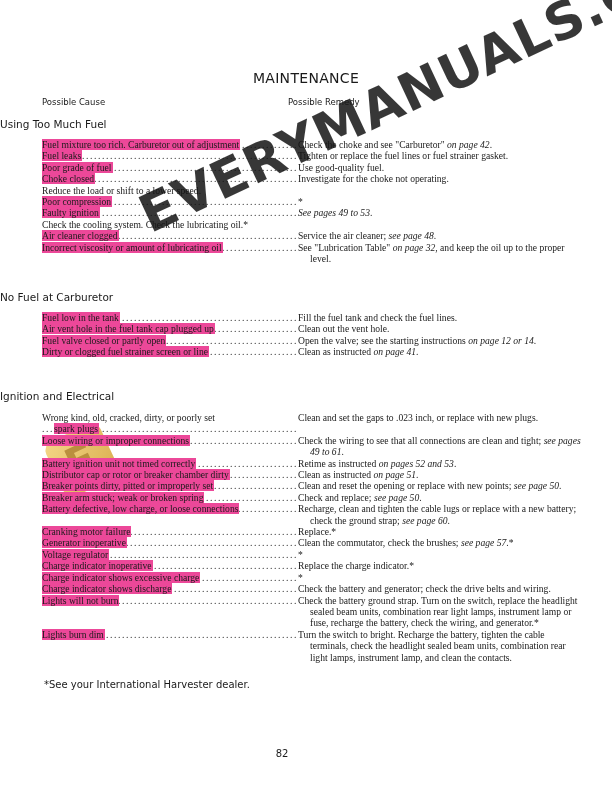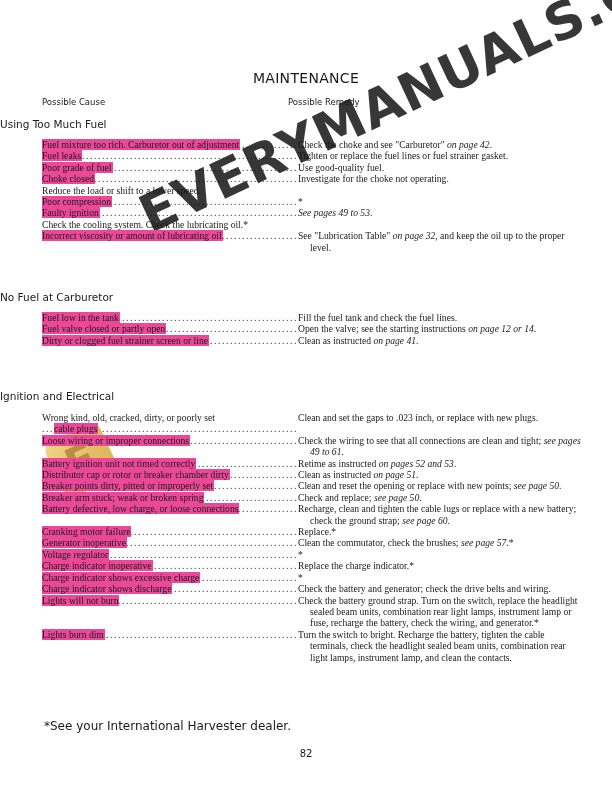--- a/index.html
+++ b/index.html
@@ -17,23 +17,23 @@
   .row { display: flex; align-items: flex-start; }
   .cause { width: 300px; flex: 0 0 256px; overflow: hidden; white-space: nowrap; position: relative; }
   .cause-text { background: #ec4899; padding-right: 1px; position: relative; z-index: 1; }
   .cause-wrap { white-space: normal; }
   .cause-wrap .line2 { display: block; padding-left: 12px; white-space: nowrap; overflow: hidden; }
   .leader::after { content: "..............................................................................................................."; letter-spacing: 1.6px; position: absolute; left: 0; top: 0; z-index: 0; white-space: nowrap; }
   .leader { position: relative; }
   .remedy { flex: 1; text-indent: 0; }
   .remedy-wrap { padding-left: 12px; text-indent: -12px; }
   i { font-style: italic; }
-  .footnote { position: absolute; left: 44px; top: 719px; font-family: "DejaVu Sans", sans-serif; font-size: 12px; }
+  .footnote { position: absolute; left: 44px; top: 679px; font-family: "DejaVu Sans", sans-serif; font-size: 10px; }
   .pagenum { position: absolute; top: 748px; left: 0; width: 564px; text-align: center;
-             font-family: "DejaVu Sans", sans-serif; font-size: 10px; padding-left: 24px; }
+             font-family: "DejaVu Sans", sans-serif; font-size: 10px; }
   .wm-text { position: absolute; left: 130px; top: 190px; transform: rotate(-25deg); transform-origin: left top;
              font-family: "DejaVu Sans", sans-serif; font-weight: bold; font-size: 52px; color: rgba(20,20,20,0.85);
              letter-spacing: 1px; white-space: nowrap; }
   .wm-logo { position: absolute; left: 52px; top: 430px; width: 60px; height: 60px; border-radius: 10px;
              background: linear-gradient(135deg, #f3d27a, #d6a53c); transform: rotate(-25deg); opacity: 0.9; }
   .wm-logo span { position: absolute; left: 14px; top: 6px; font-family: "DejaVu Sans", sans-serif; font-weight: bold;
                   font-size: 42px; color: #b3832a; }
 </style>
 </head>
 <body>
@@ -69,45 +69,53 @@
         <div class="remedy remedy-wrap"><span>*</span><i></i><span></span></div>
       </div>
       <div class="row">
         <div class="cause leader"><span class="cause-text">Faulty ignition</span></div>
         <div class="remedy remedy-wrap"><span></span><i>See pages 49 to 53</i><span>.</span></div>
       </div>
       <div class="row">
         <div class="remedy remedy-wrap"><span>Check the cooling system. Check the lubricating oil.*</span><i></i><span></span></div>
       </div>
       <div class="row">
+        <div class="cause leader"><span class="cause-text">Air cleaner clogged</span></div>
+        <div class="remedy remedy-wrap"><span>Service the air cleaner; </span><i>see page 48</i><span>.</span></div>
+      </div>
+      <div class="row">
         <div class="cause leader"><span class="cause-text">Incorrect viscosity or amount of lubricating oil</span></div>
         <div class="remedy remedy-wrap"><span>See "Lubrication Table" </span><i>on page 32</i><span>, and keep the oil up to the proper level.</span></div>
       </div>
     </div>
 
   <div class="section-title" style="top:291px">No Fuel at Carburetor</div>
   <div class="rows" style="top:312px" id="sec1">
       <div class="row">
         <div class="cause leader"><span class="cause-text">Fuel low in the tank</span></div>
         <div class="remedy remedy-wrap"><span>Fill the fuel tank and check the fuel lines.</span><i></i><span></span></div>
+      </div>
+      <div class="row">
+        <div class="cause leader"><span class="cause-text">Air vent hole in the fuel tank cap plugged up</span></div>
+        <div class="remedy remedy-wrap"><span>Clean out the vent hole.</span><i></i><span></span></div>
       </div>
       <div class="row">
         <div class="cause leader"><span class="cause-text">Fuel valve closed or partly open</span></div>
         <div class="remedy remedy-wrap"><span>Open the valve; see the starting instructions </span><i>on page 12 or 14</i><span>.</span></div>
       </div>
       <div class="row">
         <div class="cause leader"><span class="cause-text">Dirty or clogged fuel strainer screen or line</span></div>
         <div class="remedy remedy-wrap"><span>Clean as instructed </span><i>on page 41</i><span>.</span></div>
       </div>
     </div>
 
   <div class="section-title" style="top:390px">Ignition and Electrical</div>
   <div class="rows" style="top:412px" id="sec2">
       <div class="row">
-        <div class="cause cause-wrap"><span>Wrong kind, old, cracked, dirty, or poorly set</span><span class="line2 leader"><span class="cause-text">cable plugs</span></span></div>
+        <div class="cause cause-wrap"><span>Wrong kind, old, cracked, dirty, or poorly set</span><span class="line2 leader"><span class="cause-text">spark plugs</span></span></div>
         <div class="remedy remedy-wrap"><span>Clean and set the gaps to .023 inch, or replace with new plugs.</span><i></i><span></span></div>
       </div>
       <div class="row">
         <div class="cause leader"><span class="cause-text">Loose wiring or improper connections</span></div>
         <div class="remedy remedy-wrap"><span>Check the wiring to see that all connections are clean and tight; </span><i>see pages 49 to 61</i><span>.</span></div>
       </div>
       <div class="row">
         <div class="cause leader"><span class="cause-text">Battery ignition unit not timed correctly</span></div>
         <div class="remedy remedy-wrap"><span>Retime as instructed </span><i>on pages 52 and 53</i><span>.</span></div>
       </div>

